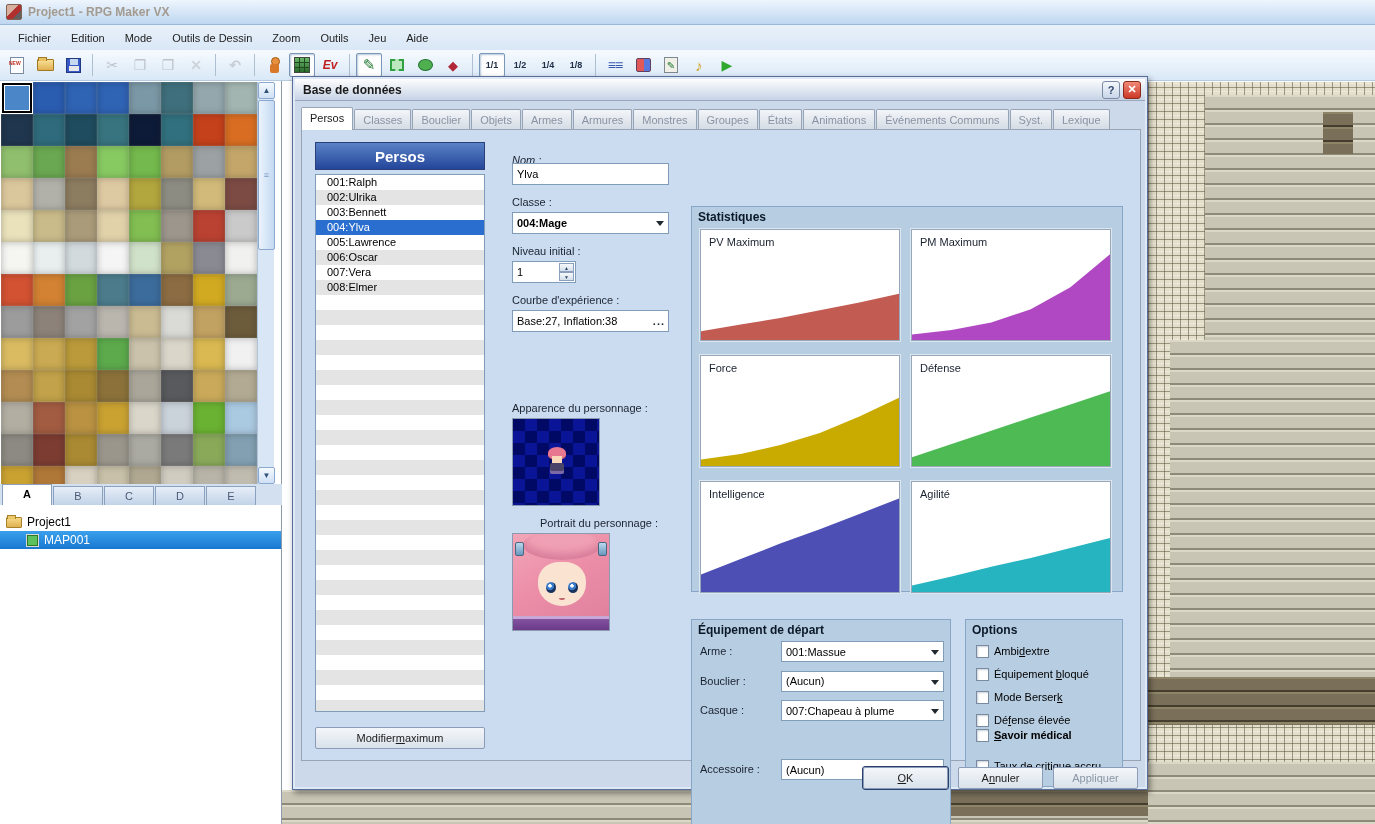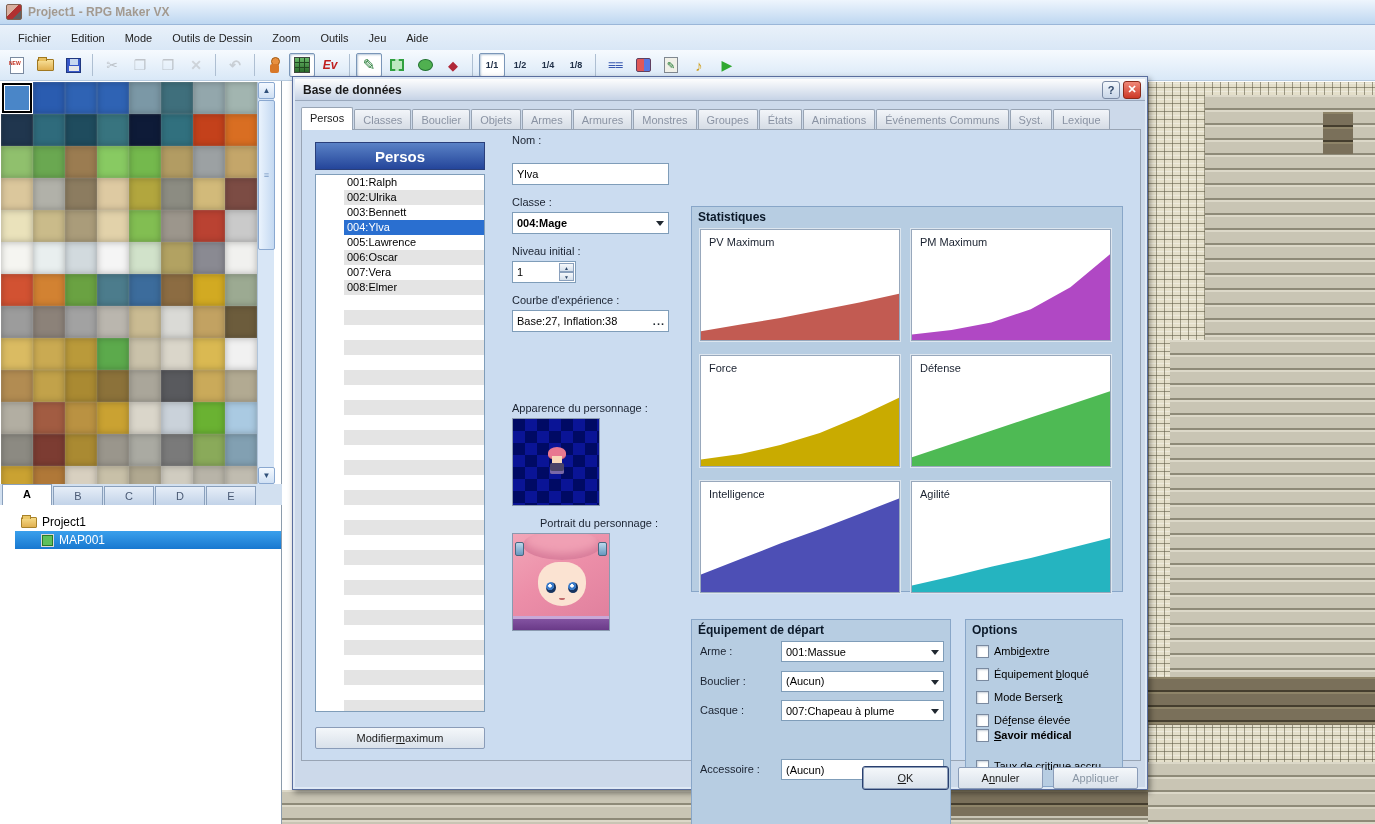--- a/index.html
+++ b/index.html
@@ -59,21 +59,21 @@
   .tile.selected { outline:2px solid #000; outline-offset:-3px; box-shadow:inset 0 0 0 1px #fff, inset 0 0 0 3px #000, inset 0 0 0 4px #fff; }
   .pal-scroll { position:absolute; left:257px; top:1px; width:17px; height:402px; background:#d8e6f6; border-left:1px solid #b0c4da; }
   .sb-btn { position:absolute; left:0; width:17px; height:17px; background:linear-gradient(#f4f9ff,#cfe0f4);
     border:1px solid #8aa8d0; border-radius:2px; font-size:8px; color:#30507a; display:flex; align-items:center; justify-content:center; }
   .sb-thumb { position:absolute; left:0; top:18px; width:17px; height:150px; background:linear-gradient(90deg,#eaf3fd,#c4d9f2);
     border:1px solid #8aa8d0; border-radius:2px; color:#7a9ac4; font-size:9px; display:flex; align-items:center; justify-content:center; }
   .ptabs { position:absolute; left:0; top:403px; width:282px; height:21px; background:#d2e0f0; display:flex; align-items:flex-end; padding-left:2px; }
   .ptab { width:50px; height:19px; text-align:center; line-height:18px; color:#4a5a74;
     background:linear-gradient(#e6eef8,#c2d3e8); border:1px solid #8aa0bc; border-bottom:none; margin-right:1px; }
   .ptab.active { background:#fff; color:#000; height:21px; font-weight:bold; }
-  .tree { position:absolute; left:0; top:424px; width:281px; bottom:0; background:#fff; padding-top:8px;padding-left:15px; }
+  .tree { position:absolute; left:0; top:424px; width:281px; bottom:0; background:#fff; padding-top:8px; }
   .tree-row { height:18px; display:flex; align-items:center; padding-left:6px; gap:5px; color:#000; font-size:12px; }
   .tree-row.selected { background:linear-gradient(#3aa0ec,#1878d0); color:#fff; padding-left:26px; }
   .tree-folder { width:16px; height:11px; background:linear-gradient(#f6da86,#e0b050); border:1px solid #a8822a; border-radius:1px; position:relative; }
   .tree-folder:before { content:""; position:absolute; left:0; top:-3px; width:7px; height:3px; background:#ecc868; border:1px solid #a8822a; border-bottom:none; }
   .tree-map { width:13px; height:13px; background:#5cc05c; border:1px solid #d8d8d8; box-shadow:inset 0 0 0 1px #2a7a2a; }
 
   
   .pat-maze { background-color:#e4dfca;
     background-image:repeating-linear-gradient(0deg,rgba(90,86,64,.55) 0 1px,transparent 1px 8px),
       repeating-linear-gradient(90deg,rgba(90,86,64,.55) 0 1px,transparent 1px 8px),
@@ -104,21 +104,21 @@
   .dtab.active { height:23px; background:#fff; color:#1a1a1a; position:relative; z-index:2; }
   .dlg-content { position:absolute; left:8px; top:52px; width:840px; height:632px;
     background:#cbdcf0; border:1px solid #98a4b4; }
 
   
   .list-header { position:absolute; left:13px; top:12px; width:170px; height:28px;
     background:linear-gradient(#5a82c6,#24459a); border:1px solid #2a3f7a; color:#fff;
     font-size:15px; font-weight:bold; display:flex; align-items:center; justify-content:center; }
   .plist { position:absolute; left:13px; top:44px; width:170px; height:538px; background:#fff;
     border:1px solid #7f9db9; overflow:hidden; }
-  .plist-row { height:15px; line-height:15px; padding-left:3px; font-size:11px; color:#000;margin-left:28px; }
+  .plist-row { height:15px; line-height:15px; padding-left:11px; font-size:11px; color:#000; }
   .plist-row.alt { background:#e4e4e4; }
   .plist-row.selected { background:#2a6fd0; color:#fff; }
   .btn { background:linear-gradient(#f4f7fa,#d9e1ea); border:1px solid #8a9cb8; border-radius:2px;
     font-size:11px; color:#1a1a1a; display:flex; align-items:center; justify-content:center; }
   .modify-btn { position:absolute; left:13px; top:597px; width:170px; height:22px; }
 
   
   .flabel { position:absolute; left:210px; font-size:11px; color:#1a2230; }
   .field { position:absolute; left:210px; width:157px; height:22px; background:#fff;
     border:1px solid #7f9db9; font-size:11px; padding-left:4px; display:flex; align-items:center; }
@@ -472,21 +472,21 @@
         <div class="plist-row alt"></div>
         <div class="plist-row"></div>
         <div class="plist-row alt"></div>
       </div>
     <button class="btn modify-btn keyspan">
       <span>Modifier </span>
         <span class="key">m</span>
         <span>aximum</span>
     </button>
 
-    <div class="flabel" style="top:4px;">Nom :</div>
+    <div class="flabel" style="top:24px;font-style:italic;">Nom :</div>
     <input class="field" style="top: 33px;" value="Ylva">
     <div class="flabel" style="top:66px;">Classe :</div>
     <div class="field combo" style="top:82px;font-weight:bold;">
       <span>004:Mage</span>
         <span class="arrow"></span>
     </div>
     <div class="flabel" style="top:115px;">Niveau initial :</div>
     <div class="field spinner" style="top:131px;">
       <span>1</span>
       <span class="spin-btns">

